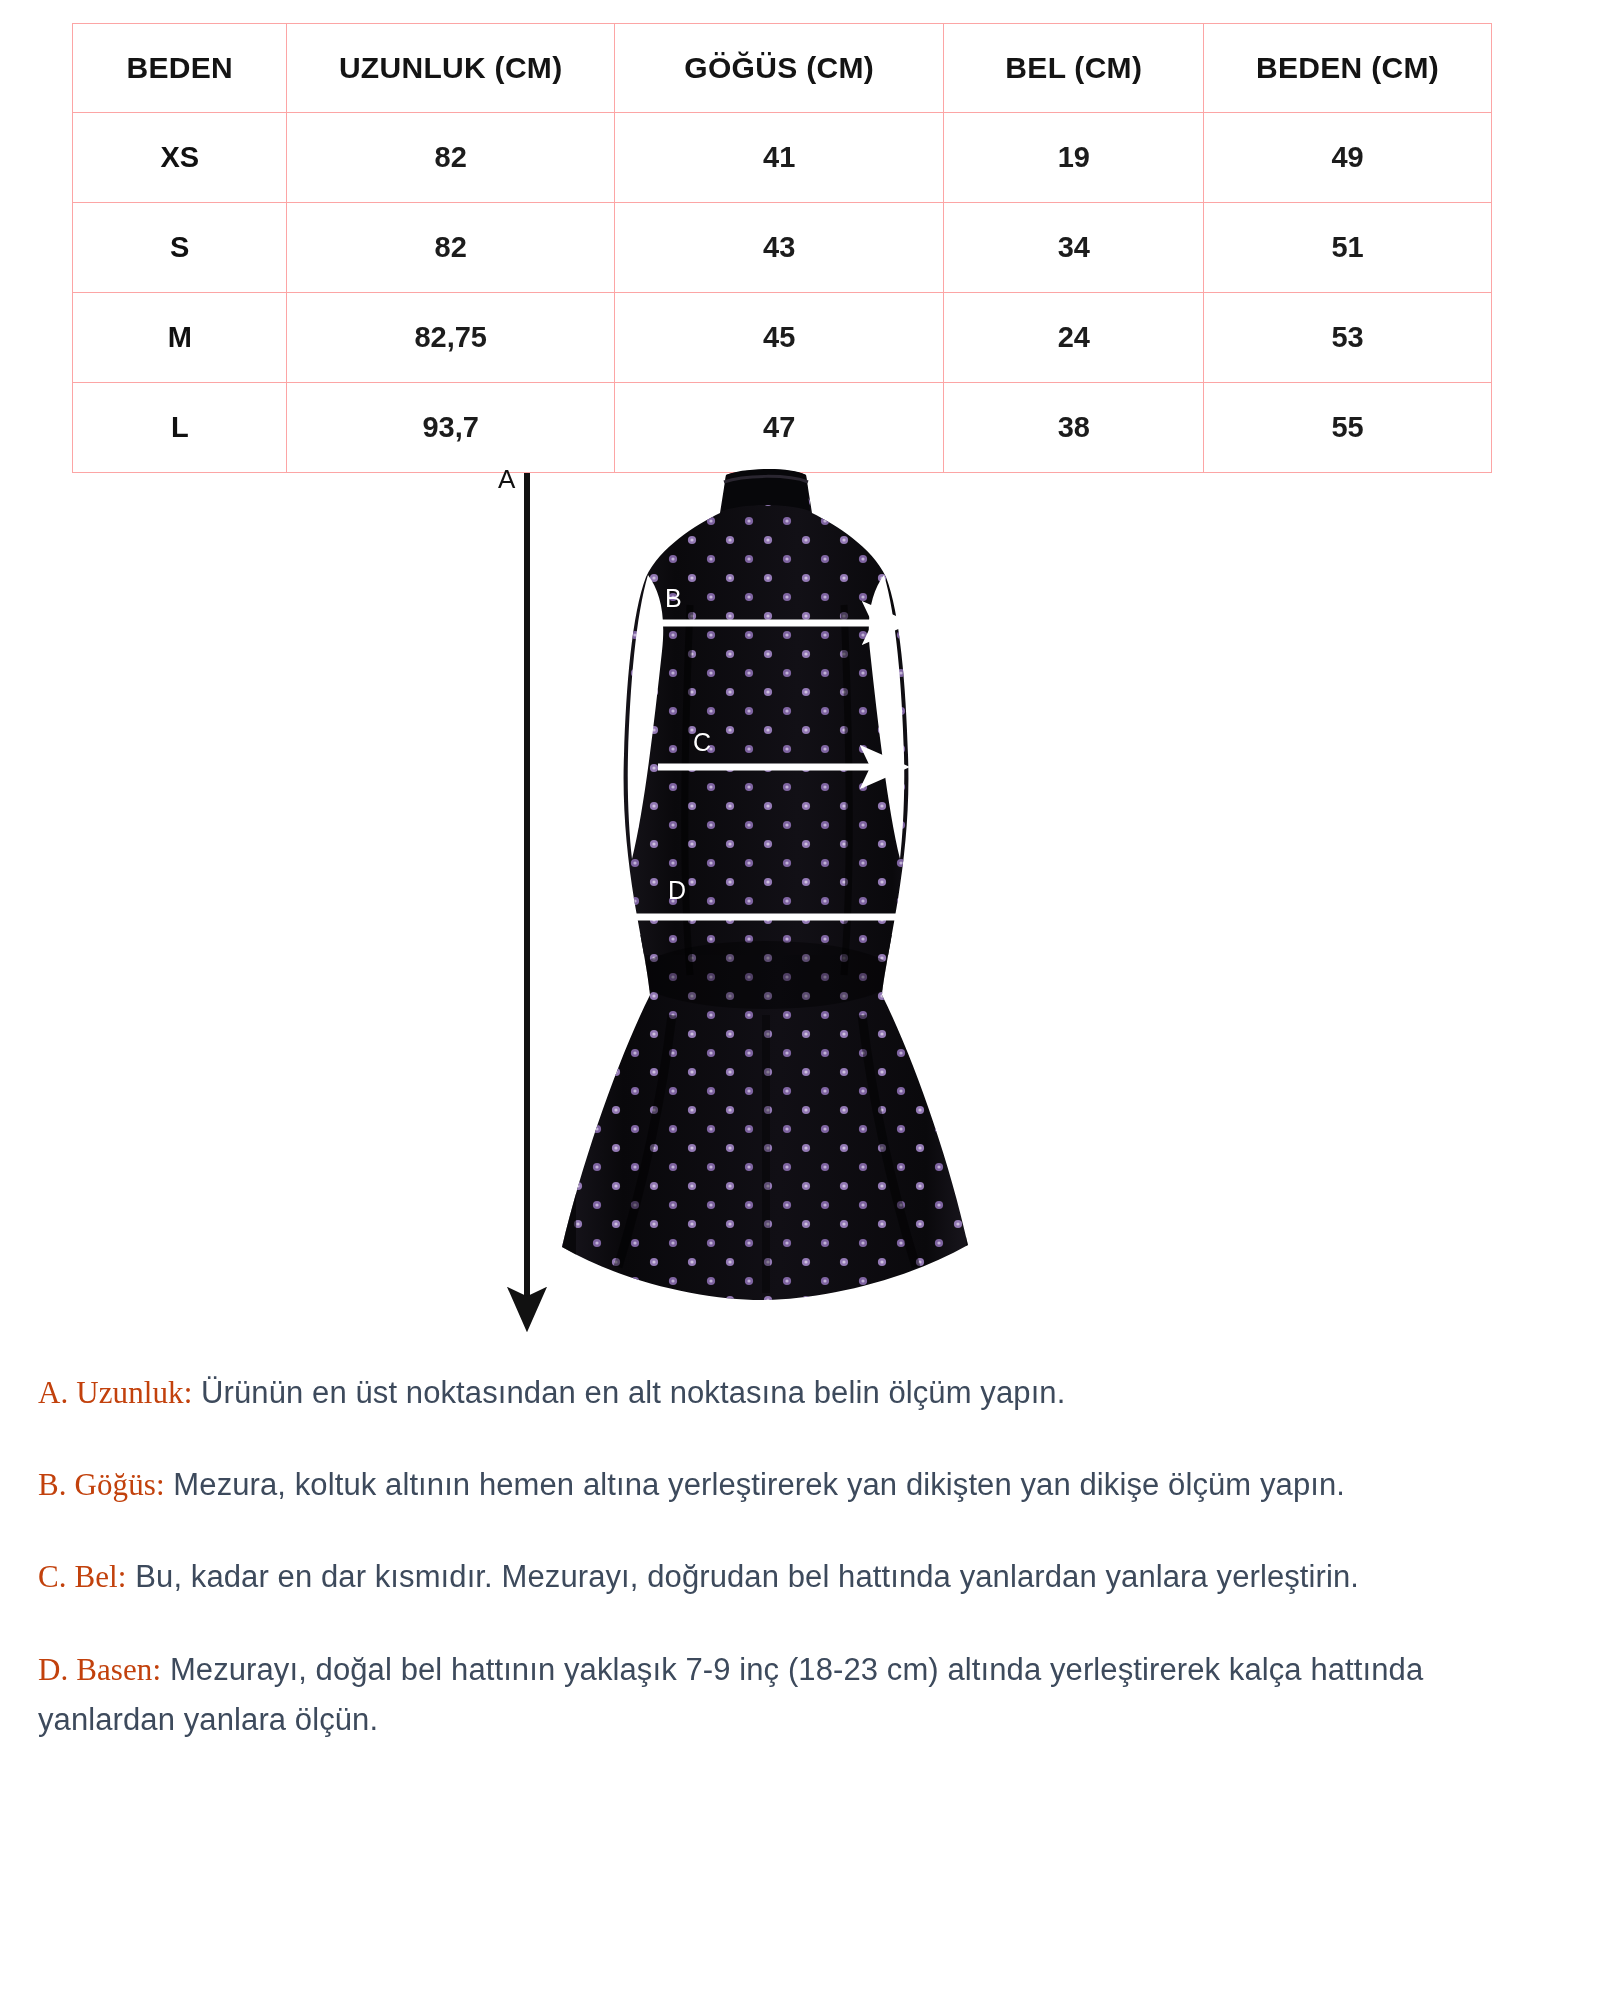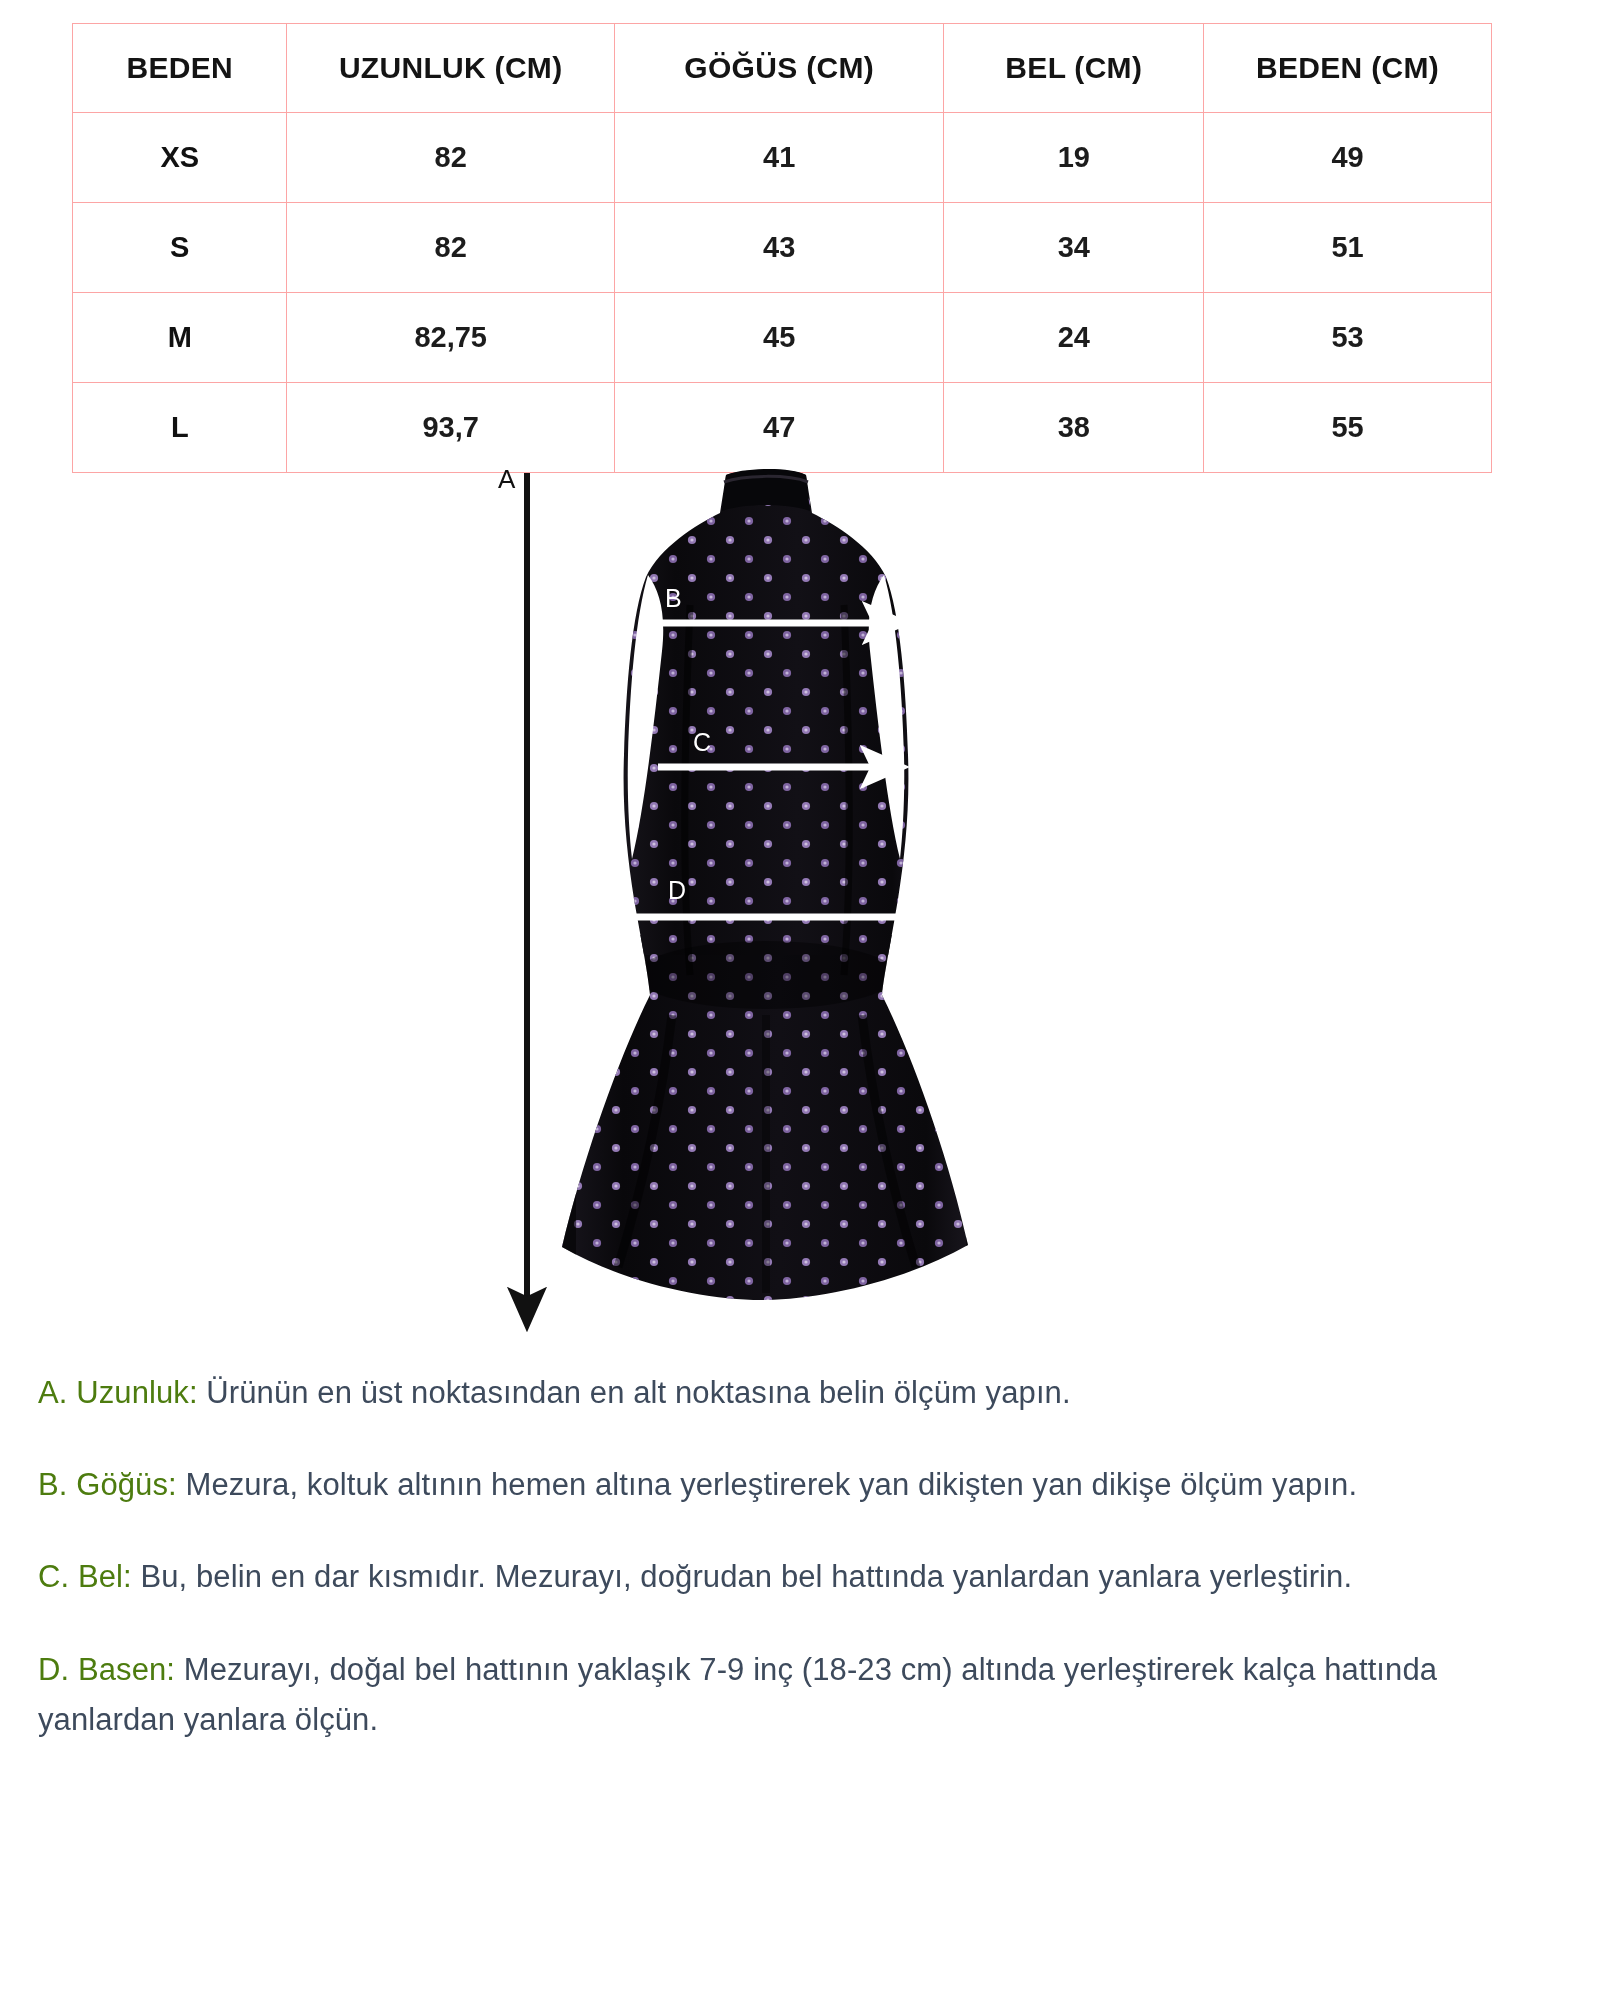--- a/index.html
+++ b/index.html
@@ -68,21 +68,22 @@
   }
   .desc p{
     margin:0 0 42px 0;
     font-size:31px;
     line-height:1.62;
     color:#3d4a5c;
     font-weight:400;
     letter-spacing:.1px;
   }
   .desc p .lbl{
-    color:#4d7c0f;
+    color:#c2410c;
+    font-family:Liberation Serif, serif;
   }
 </style>
 </head>
 <body>
 
 <div class="page">
 
   <div class="table-wrap">
     <table class="size-table">
       <colgroup>
@@ -235,17 +236,17 @@
       <g>
         <line x1="628" y1="462" x2="946" y2="462" stroke="#ffffff" stroke-width="7" marker-end="url(#arrowWhite)"></line>
         <text x="668" y="444" font-family="'Liberation Sans', sans-serif" font-size="25" fill="#ffffff">D</text>
       </g>
     </svg>
   </div>
 
   <div class="desc">
     <p><span class="lbl">A. Uzunluk:</span><span> Ürünün en üst noktasından en alt noktasına belin ölçüm yapın.</span></p>
     <p><span class="lbl">B. Göğüs:</span><span> Mezura, koltuk altının hemen altına yerleştirerek yan dikişten yan dikişe ölçüm yapın.</span></p>
-    <p><span class="lbl">C. Bel:</span><span> Bu, belin en dar kısmıdır. Mezurayı, doğrudan bel hattında yanlardan yanlara yerleştirin.</span></p>
+    <p><span class="lbl">C. Bel:</span><span> Bu, kadar en dar kısmıdır. Mezurayı, doğrudan bel hattında yanlardan yanlara yerleştirin.</span></p>
     <p><span class="lbl">D. Basen:</span><span> Mezurayı, doğal bel hattının yaklaşık 7-9 inç (18-23 cm) altında yerleştirerek kalça hattında yanlardan yanlara ölçün.</span></p>
   </div>
 
 </div>
 
 </body></html>

